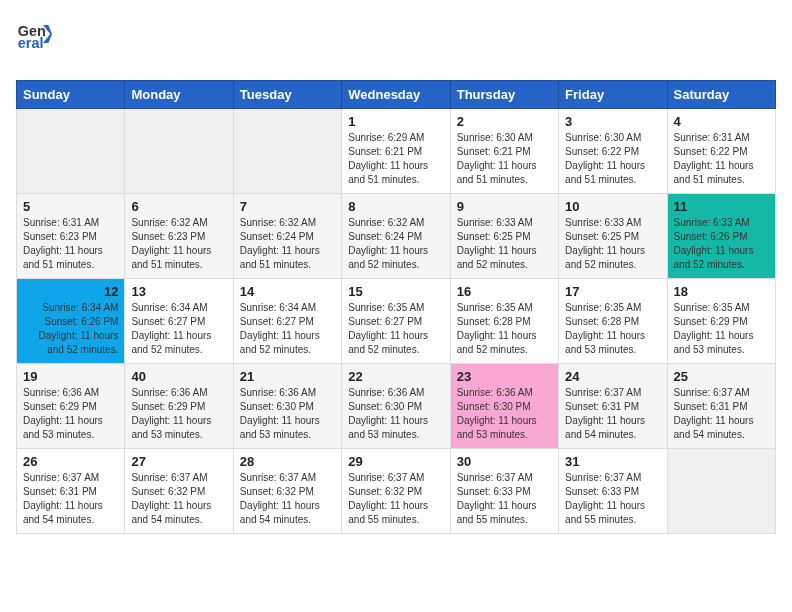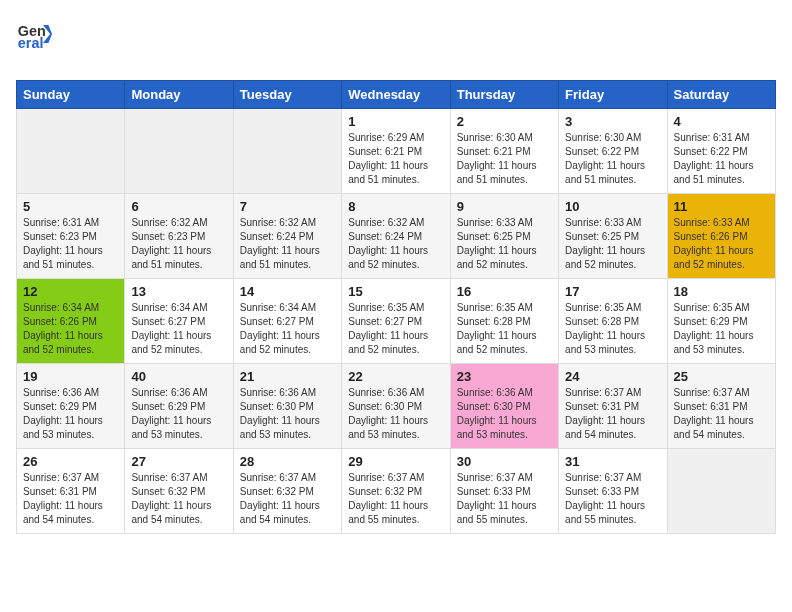--- a/index.html
+++ b/index.html
@@ -202,30 +202,30 @@
 Daylight: 11 hours
 and 52 minutes.</div>
         </td>
         <td style="background: rgb(245, 245, 245);">
           <span class="day-num">10</span>
           <div class="day-info" style="white-space: pre-line;">Sunrise: 6:33 AM
 Sunset: 6:25 PM
 Daylight: 11 hours
 and 52 minutes.</div>
         </td>
-        <td style="background: #eab308;">
+        <td style="background: #14b8a6;">
           <span class="day-num">11</span>
           <div class="day-info" style="white-space: pre-line;">Sunrise: 6:33 AM
 Sunset: 6:26 PM
 Daylight: 11 hours
 and 52 minutes.</div>
         </td>
       </tr>
       <tr>
-        <td style="background: #84cc16;">
+        <td style="background: #0ea5e9; text-align: right;">
           <span class="day-num">12</span>
           <div class="day-info" style="white-space: pre-line;">Sunrise: 6:34 AM
 Sunset: 6:26 PM
 Daylight: 11 hours
 and 52 minutes.</div>
         </td>
         <td style="background: rgb(255, 255, 255);">
           <span class="day-num">13</span>
           <div class="day-info" style="white-space: pre-line;">Sunrise: 6:34 AM
 Sunset: 6:27 PM

